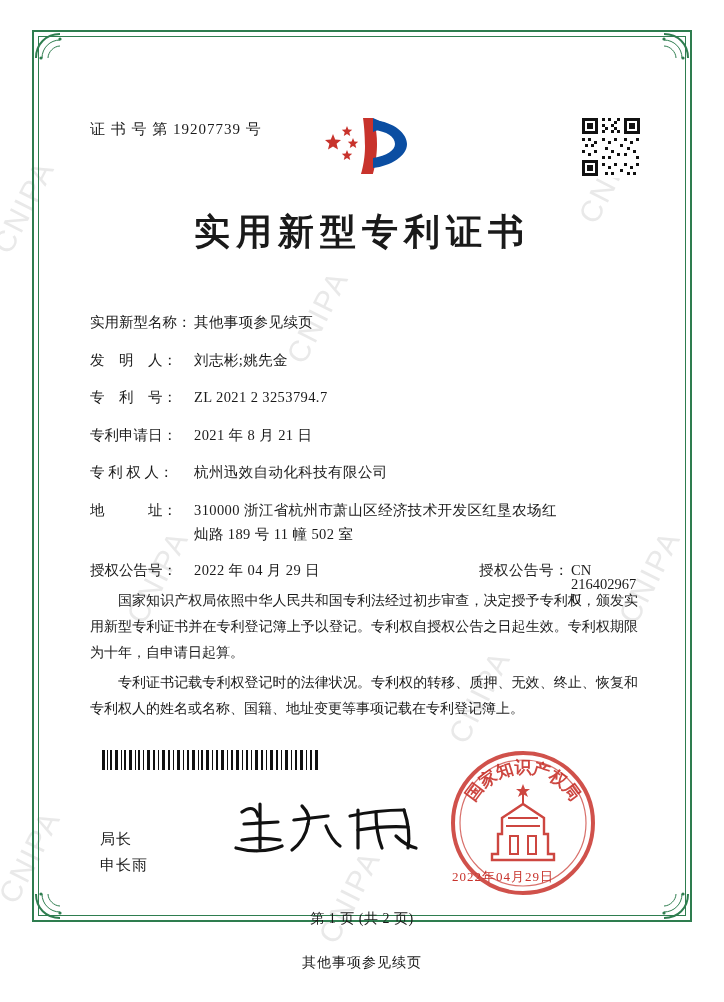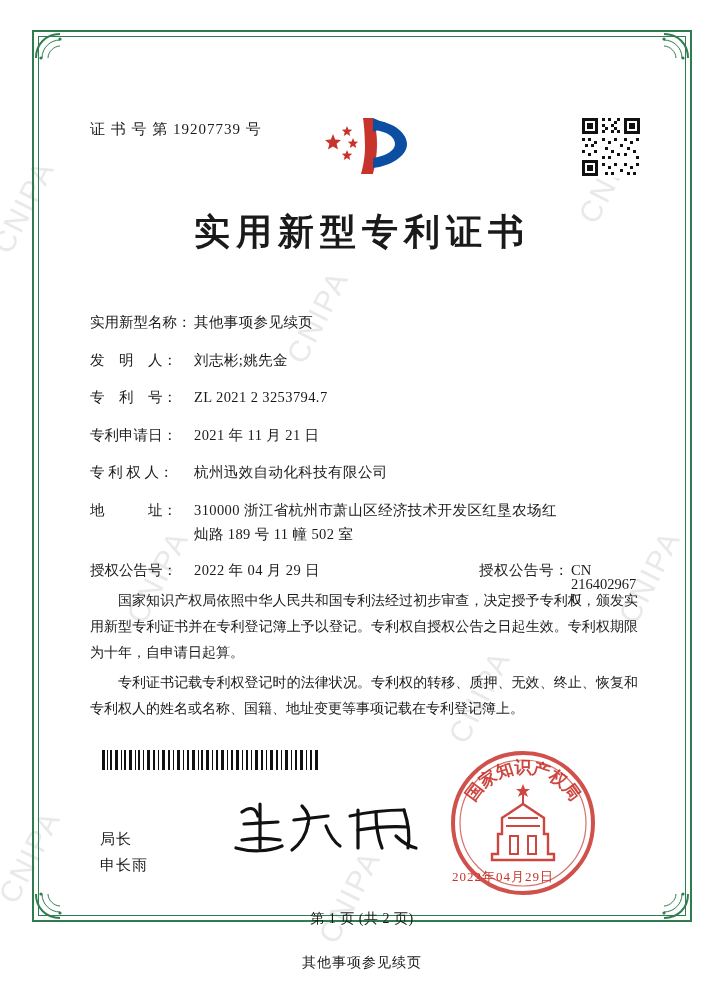--- a/index.html
+++ b/index.html
@@ -374,21 +374,21 @@
       <div class="row">
         <span class="label">发　明　人：</span>
         <span class="value">刘志彬;姚先金</span>
       </div>
       <div class="row">
         <span class="label">专　利　号：</span>
         <span class="value">ZL 2021 2 3253794.7</span>
       </div>
       <div class="row">
         <span class="label">专利申请日：</span>
-        <span class="value">2021 年 11 月 21 日</span>
+        <span class="value">2021 年 8 月 21 日</span>
       </div>
       <div class="row">
         <span class="label">专 利 权 人：</span>
         <span class="value">杭州迅效自动化科技有限公司</span>
       </div>
       <div class="row">
         <span class="label">地　　　址：</span>
         <span class="value">310000  浙江省杭州市萧山区经济技术开发区红垦农场红</span>
       </div>
       <div class="subline">灿路 189 号 11 幢 502 室</div>

